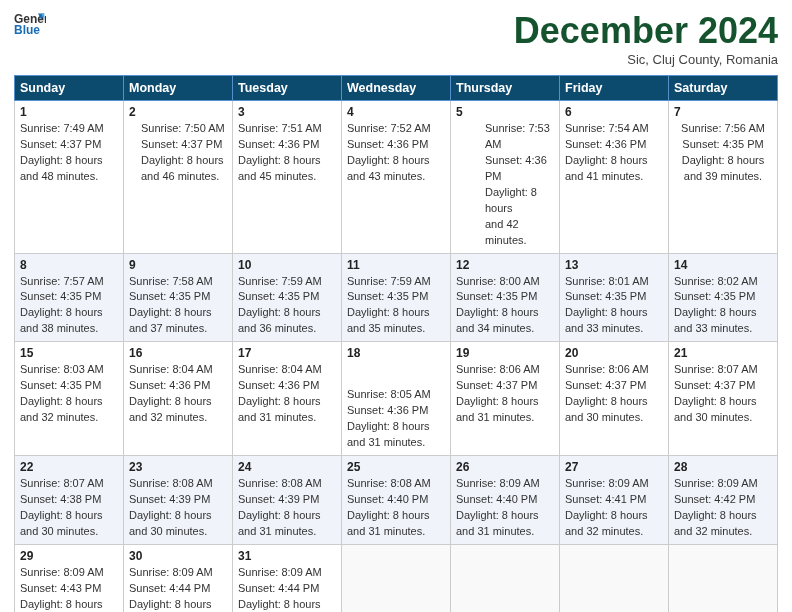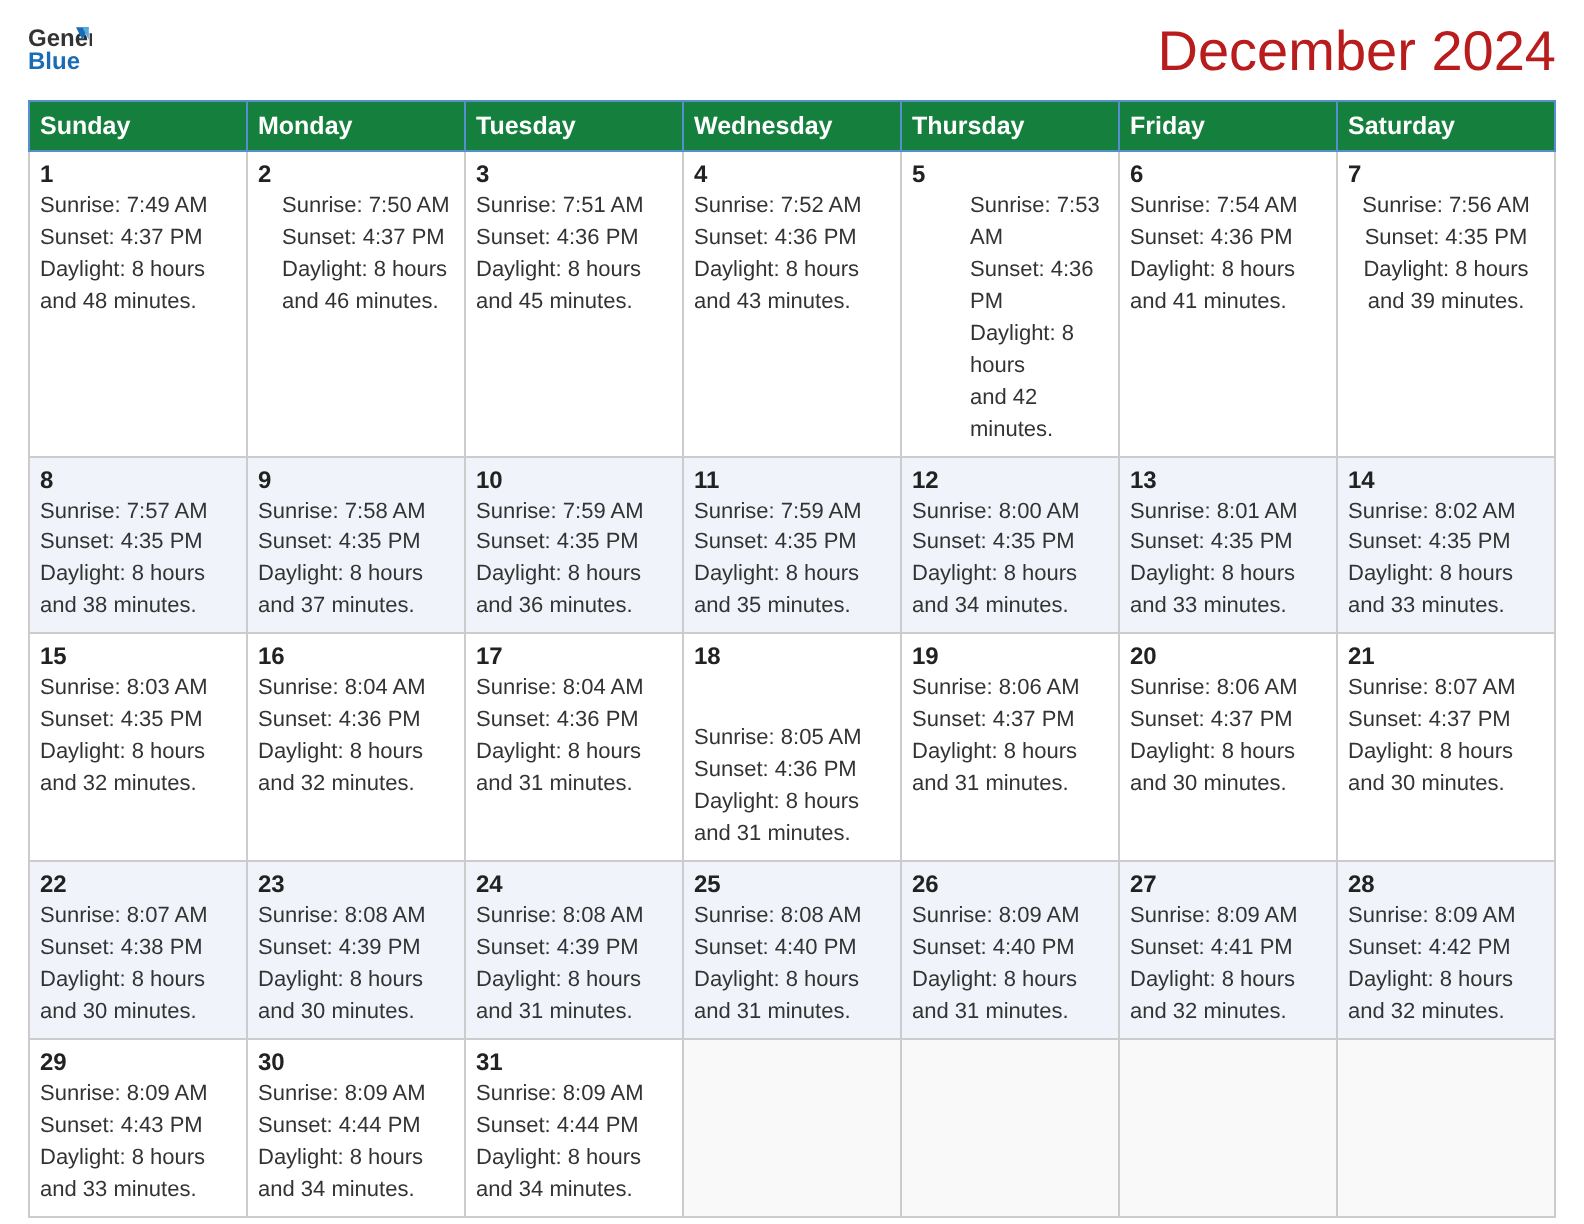--- a/index.html
+++ b/index.html
@@ -30,37 +30,37 @@
       gap: 4px;
     }
     .logo-icon {
       width: 32px;
       height: 28px;
     }
     .title-block {
       text-align: right;
     }
     .month-title {
-      font-size: 28px;
-      font-weight: normal;
-      color: #b91c1c;
+      font-size: 36px;
+      font-weight: bold;
+      color: #14532d;
     }
     .location {
       font-size: 13px;
       color: #444;
     }
     .calendar {
       flex: 1;
       border: 1px solid #ccc;
       border-collapse: collapse;
       width: 100%;
       table-layout: fixed;
     }
     .calendar th {
-      background: #15803d;
+      background: #0c4a6e;
       color: #fff;
       text-align: left;
       padding: 5px 5px;
       font-size: 12.5px;
       font-weight: bold;
       border: 1px solid #5590cc;
     }
     .calendar td {
       vertical-align: top;
       padding: 4px 5px;
@@ -99,20 +99,21 @@
     <div class="logo">
       <svg class="logo-icon" viewBox="0 0 40 34" xmlns="http://www.w3.org/2000/svg">
         <text x="0" y="16" font-size="15" font-weight="bold" fill="#333">General</text>
         <text x="0" y="30" font-size="15" font-weight="bold" fill="#1a6db5">Blue</text>
         <polygon points="30,4 38,4 34,12" fill="#1a6db5"></polygon>
         <polygon points="34,4 38,4 38,12" fill="#5aaae0"></polygon>
       </svg>
     </div>
     <div class="title-block">
       <div class="month-title">December 2024</div>
+      <div class="location">Sic, Cluj County, Romania</div>
     </div>
   </div>
 
   <table class="calendar">
     <thead>
       <tr id="header-row">
           <th>Sunday</th>
           <th>Monday</th>
           <th>Tuesday</th>
           <th>Wednesday</th>

